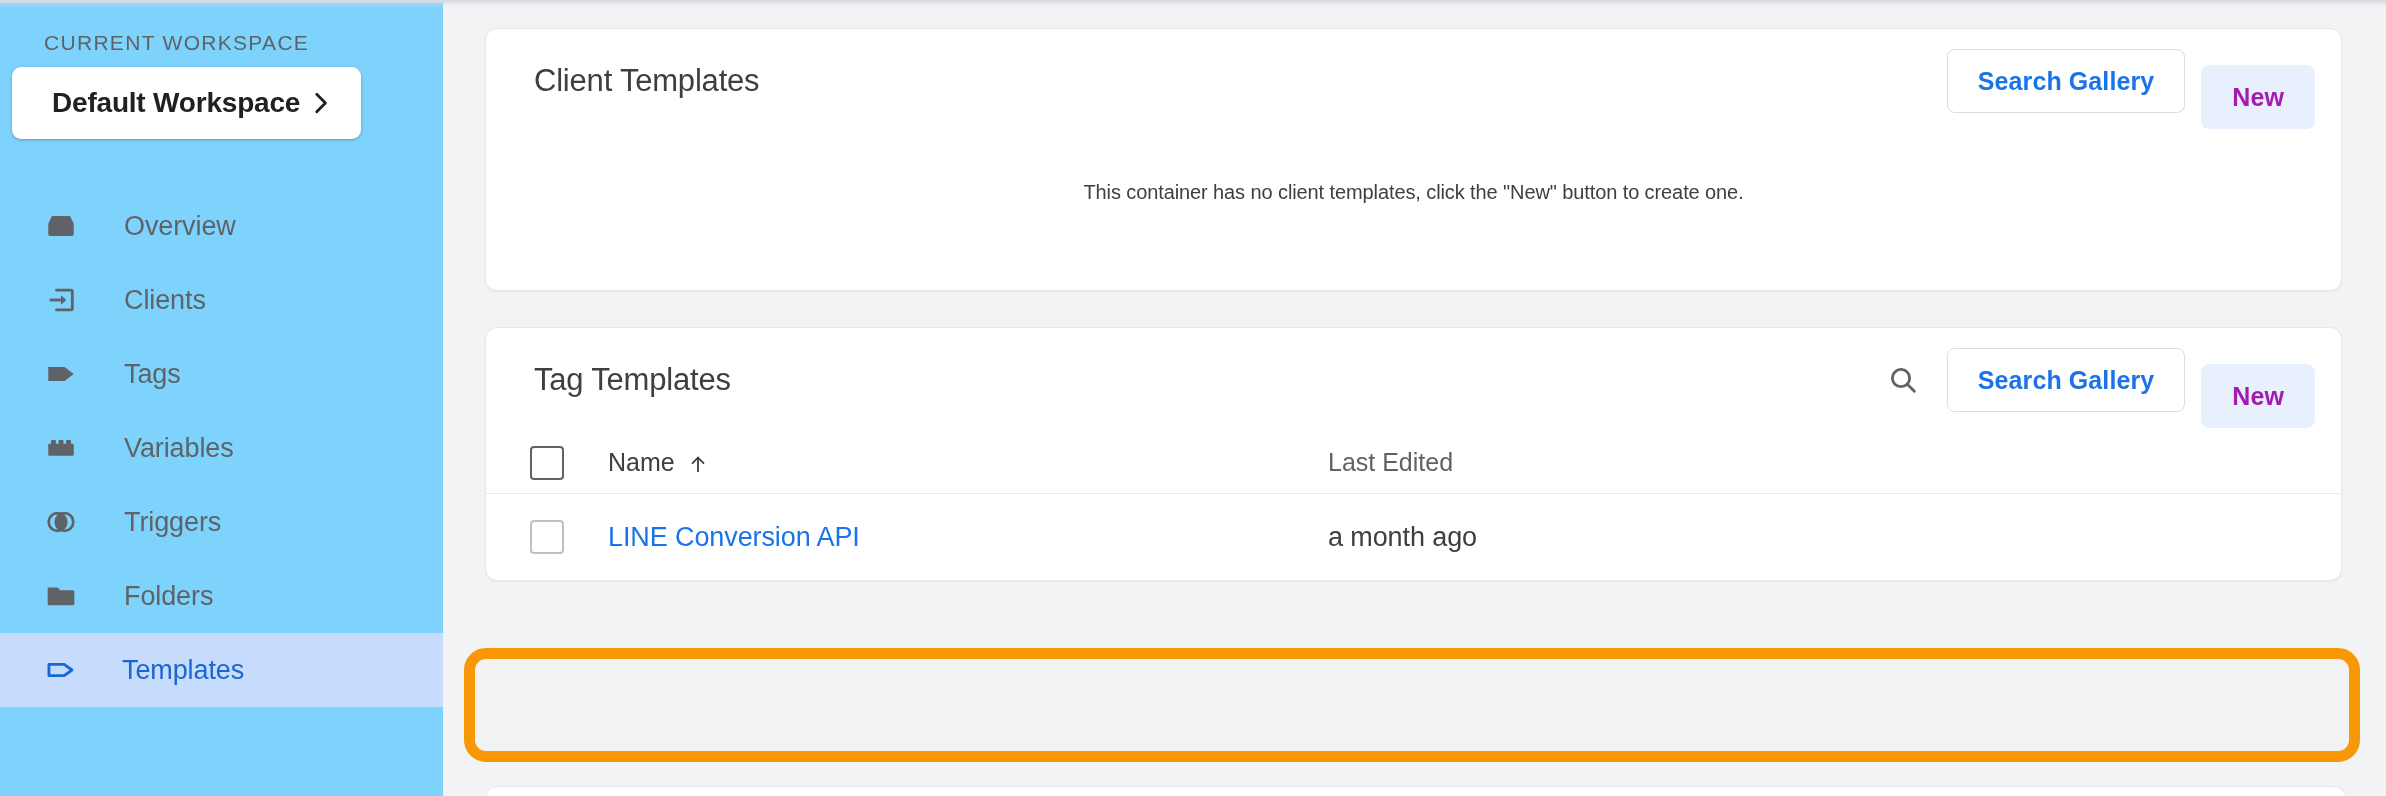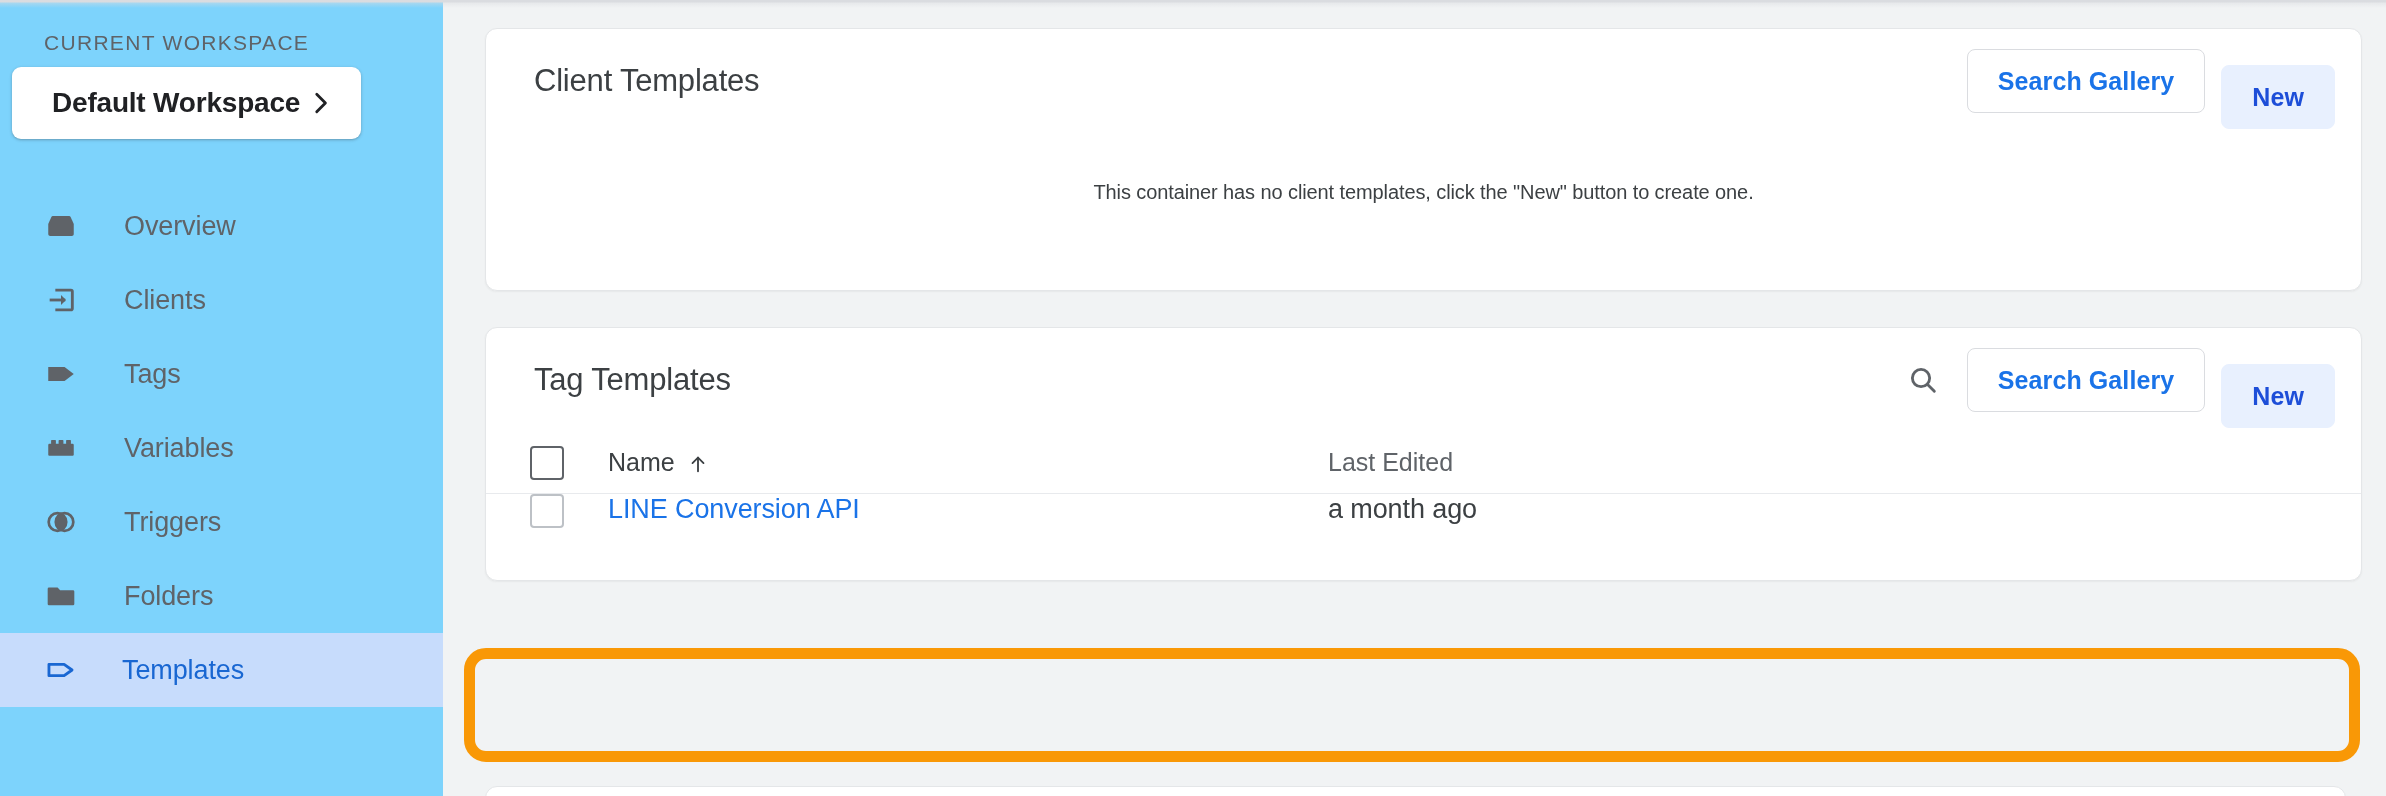--- a/index.html
+++ b/index.html
@@ -123,21 +123,21 @@
   .nav-item.active {
     background: #c7dcfc;
   }
   .nav-item.active .nav-icon { color: #1967d2; }
   .nav-item.active .nav-label { color: #1967d2; font-weight: 500; margin-left: 40px; }
 
   
   .main {
     flex: 1 1 auto;
     height: 796px;
-    padding: 28px 24px 0 42px;
+    padding: 28px 44px 0 42px;
     position: relative;
   }
 
   .card {
     background: #ffffff;
     border: 1px solid #e4e6e8;
     border-radius: 12px;
     box-shadow: 0 1px 2px rgba(60,64,67,0.06);
     position: relative;
   }
@@ -189,21 +189,21 @@
   .btn-outline {
     background: #ffffff;
     border: 1px solid #dadce0;
     color: #1a73e8;
     min-width: 196px;
   }
 
   .btn-tonal {
     background: #e8f0fe;
     border: 1px solid #e8f0fe;
-    color: #1d4ed8;
+    color: #a21caf;
     min-width: 104px;
     margin-left: 16px;
     margin-top: 32px;
   }
 
   .empty-msg {
     text-align: center;
     font-size: 20px;
     color: #3c4043;
     padding: 48px 0 86px 0;
@@ -246,21 +246,21 @@
 
   .col-edited {
     font-size: 25px;
     color: #5f6368;
     font-weight: 500;
     margin-left: 80px;
   }
 
   .t-row {
     display: flex;
-    align-items: flex-start;
+    align-items: center;
     height: 86px;
     padding-left: 44px;
   }
 
   .row-name {
     margin-left: 44px;
     width: 640px;
     font-size: 27px;
     color: #1a73e8;
     cursor: pointer;

